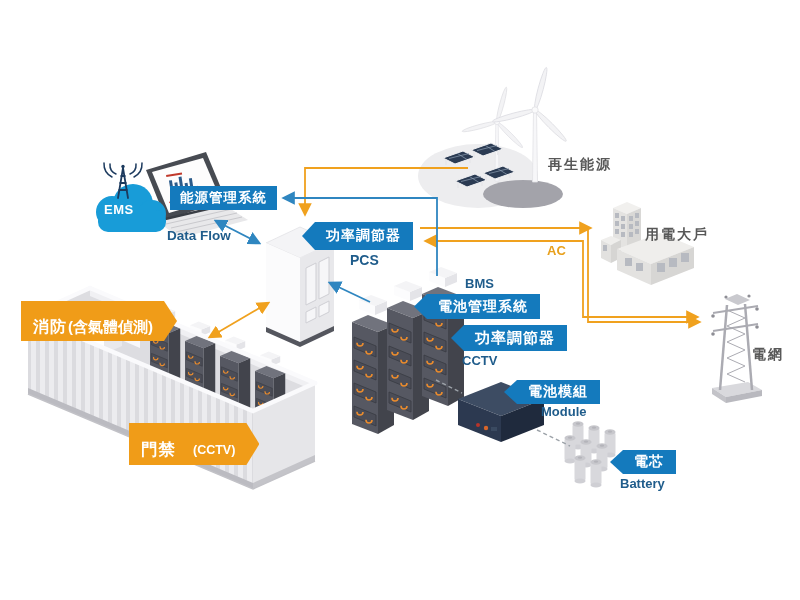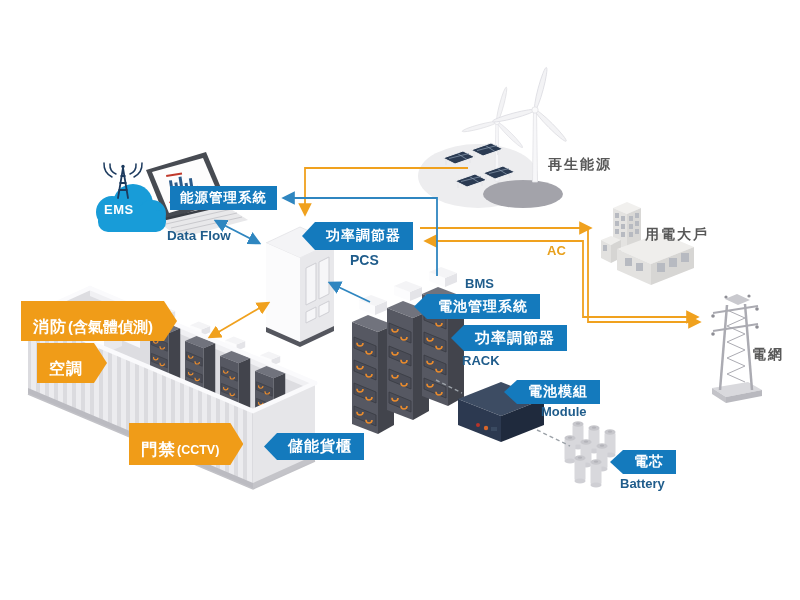--- a/index.html
+++ b/index.html
@@ -302,35 +302,33 @@
 <div class="glabel" style="left:645px;top:226px;">用電大戶</div>
 
 <div class="aclabel" style="left:547px;top:243px;">AC</div>
 
 <div class="glabel" style="left:752px;top:346px;">電網</div>
 
 <div class="sub" style="left:465px;top:276px;font-size:13px;">BMS</div>
 <div class="badge blue" style="left:414px;top:294px;height:25px;font-size:14px;">電池管理系統</div>
 
 <div class="badge blue" style="left:451px;top:325px;height:26px;font-size:15px;">功率調節器</div>
-<div class="sub" style="left:462px;top:353px;font-size:13px;">RACK</div>
+<div class="sub" style="left:462px;top:353px;font-size:13px;">CCTV</div>
 
 <div class="badge blue" style="left:504px;top:380px;height:24px;font-size:14px;">電池模組</div>
 <div class="sub" style="left:541px;top:404px;font-size:13px;">Module</div>
 
 <div class="badge blue" style="left:610px;top:450px;height:24px;font-size:14px;">電芯</div>
 <div class="sub" style="left:620px;top:476px;font-size:13px;">Battery</div>
 
-<div class="badge blue" style="left:264px;top:433px;height:27px;font-size:15px;">儲能貨櫃</div>
 
 <div class="badge orange" style="left:21px;top:301px;height:28px;font-size:16px;">
   <span>消防</span>
       <span class="small">(含氣體偵測)</span>
 </div>
 
-<div class="badge orange" style="left:37px;top:343px;height:28px;font-size:16px;">空調</div>
-
-<div class="badge orange" style="left:129px;top:423px;height:30px;font-size:16.5px;">
+
+<div class="badge orange" style="left:129px;top:423px;height:30px;font-size:16.5px;gap:16px;">
   <span>門禁</span>
       <span class="small" style="font-size:12.5px;">(CCTV)</span>
 </div>
 
 </div>
 
 </body></html>

